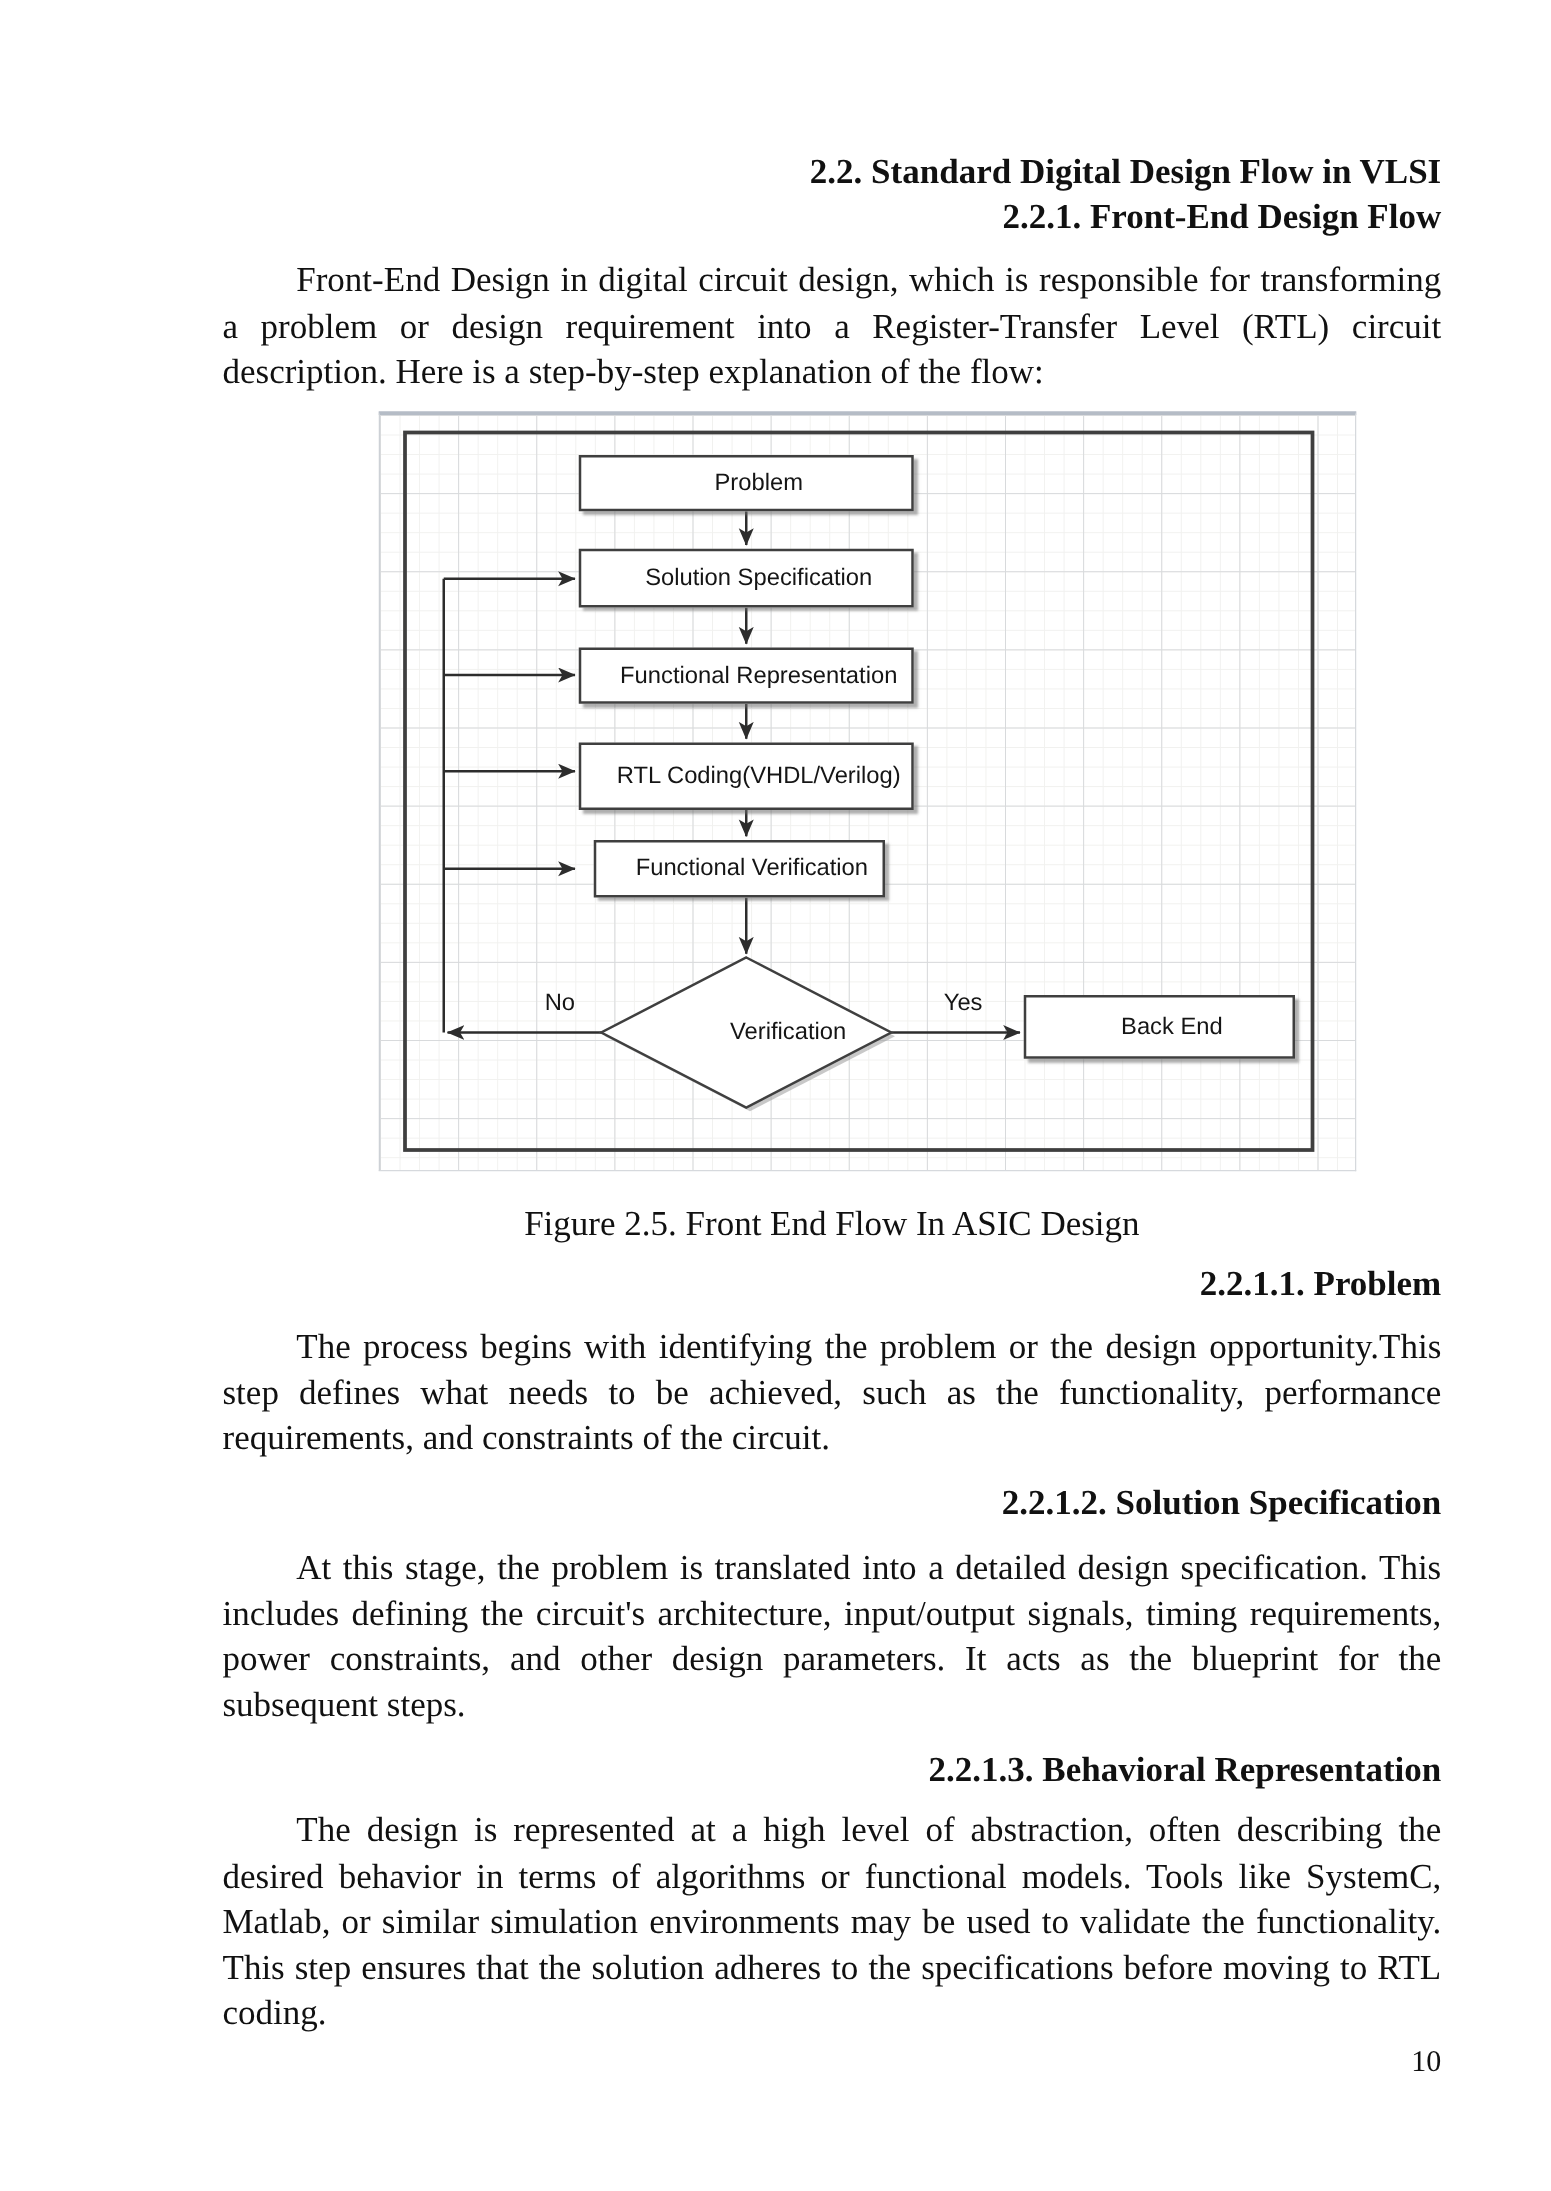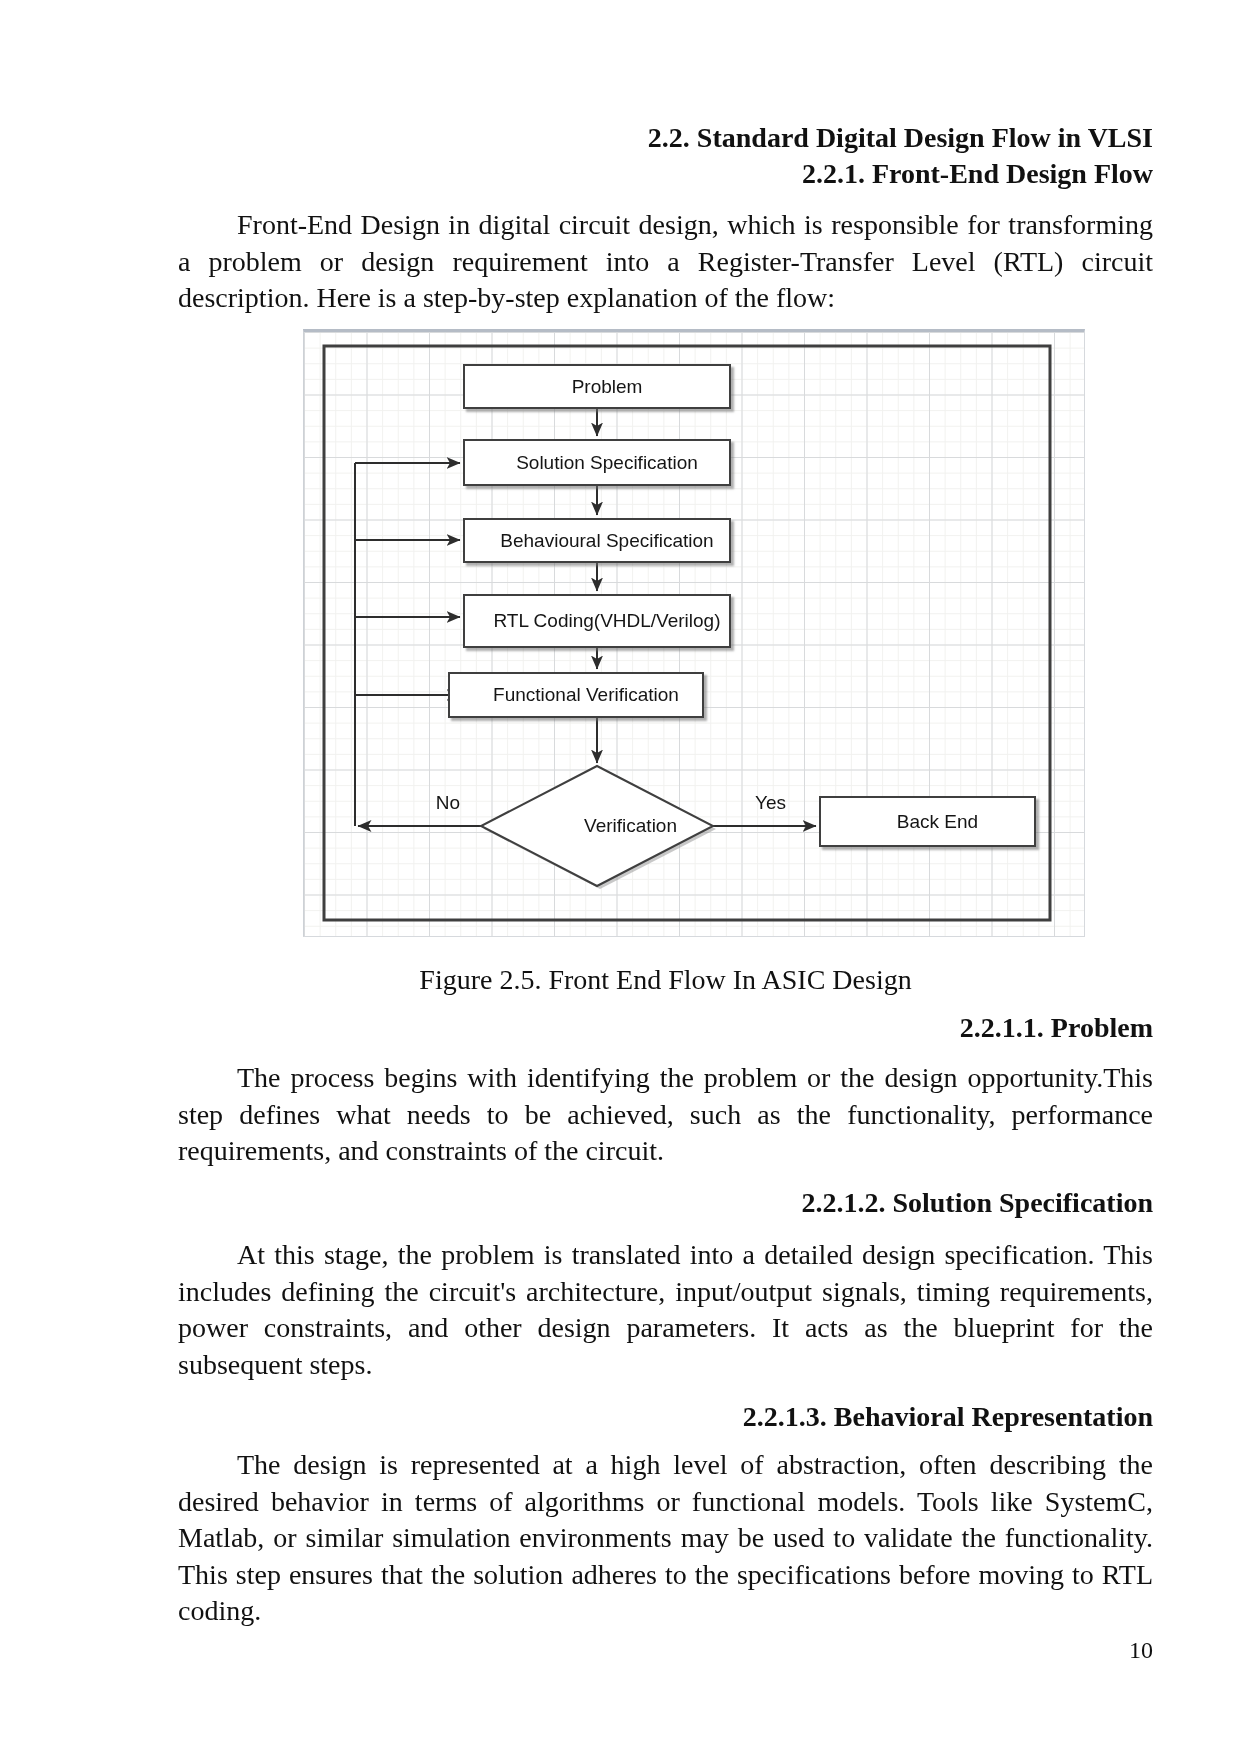--- a/index.html
+++ b/index.html
@@ -107,23 +107,23 @@
       <line x1="177" y1="494" x2="54" y2="494" stroke="#2d2d2d" stroke-width="2" marker-end="url(#arr)"></line>
 
       <line x1="409" y1="494" x2="512" y2="494" stroke="#2d2d2d" stroke-width="2" marker-end="url(#arr)"></line>
 
       <polygon points="296,437 412,497 296,557 180,497" fill="#9a9a9a" opacity="0.55"></polygon>
       <polygon points="293,434 409,494 293,554 177,494" fill="#ffffff" stroke="#3f3f3f" stroke-width="2"></polygon>
     </svg>
 
     <div class="fc-node" style="left:159px;top:32px;width:268px;height:45px">Problem</div>
     <div class="fc-node" style="left:159px;top:107px;width:268px;height:47px">Solution Specification</div>
-    <div class="fc-node" style="left:159px;top:186px;width:268px;height:45px">Behavioural Specification</div>
+    <div class="fc-node" style="left:159px;top:186px;width:268px;height:45px">Functional Representation</div>
     <div class="fc-node" style="left:159px;top:262px;width:268px;height:54px">RTL Coding(VHDL/Verilog)</div>
-    <div class="fc-node" style="left:144px;top:340px;width:256px;height:46px">Functional Verification</div>
+    <div class="fc-node" style="left:171px;top:340px;width:233px;height:46px">Functional Verification</div>
 
     <div class="fc-node" style="left:515px;top:464px;width:217px;height:51px">Back End</div>
 
     <div class="fc-label" style="left:213px;top:483px;width:160px">Verification</div>
 
     <div class="fc-label" style="left:96px;top:460px;width:60px">No</div>
     <div class="fc-label" style="left:422px;top:460px;width:60px">Yes</div>
   </div>
 
   <div class="abs caption" style="top:962px">Figure 2.5. Front End Flow In ASIC Design</div>

